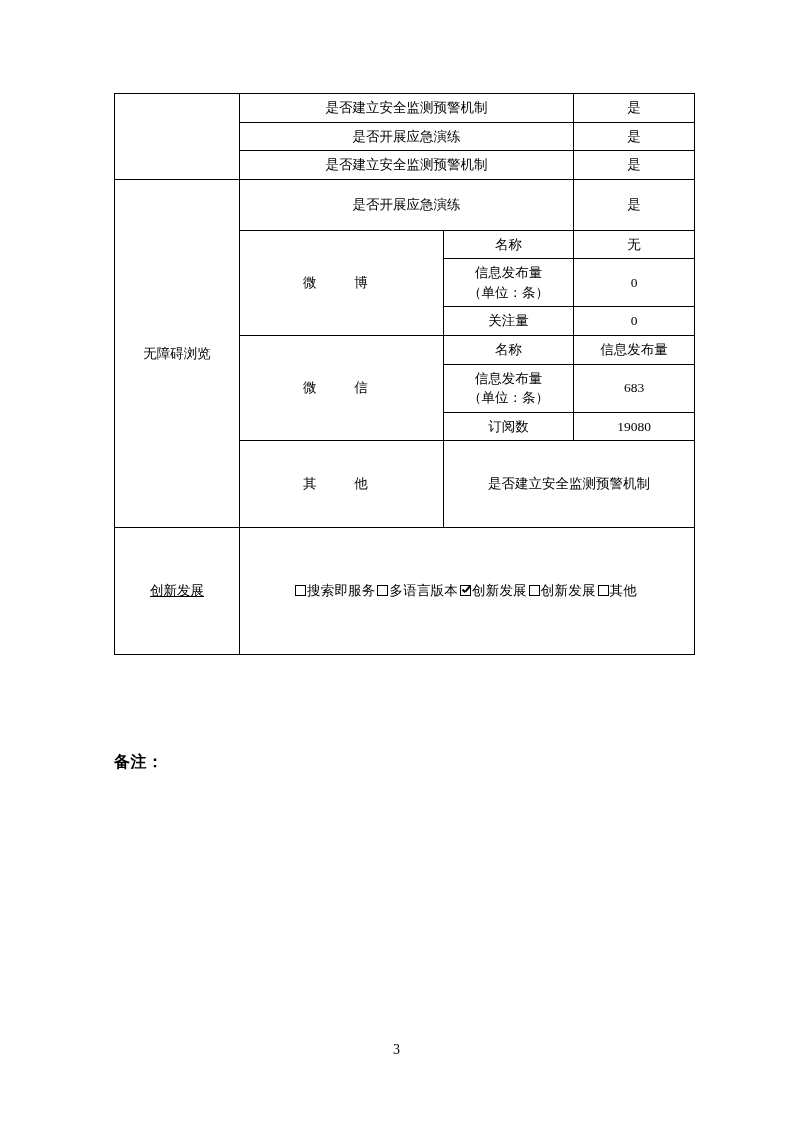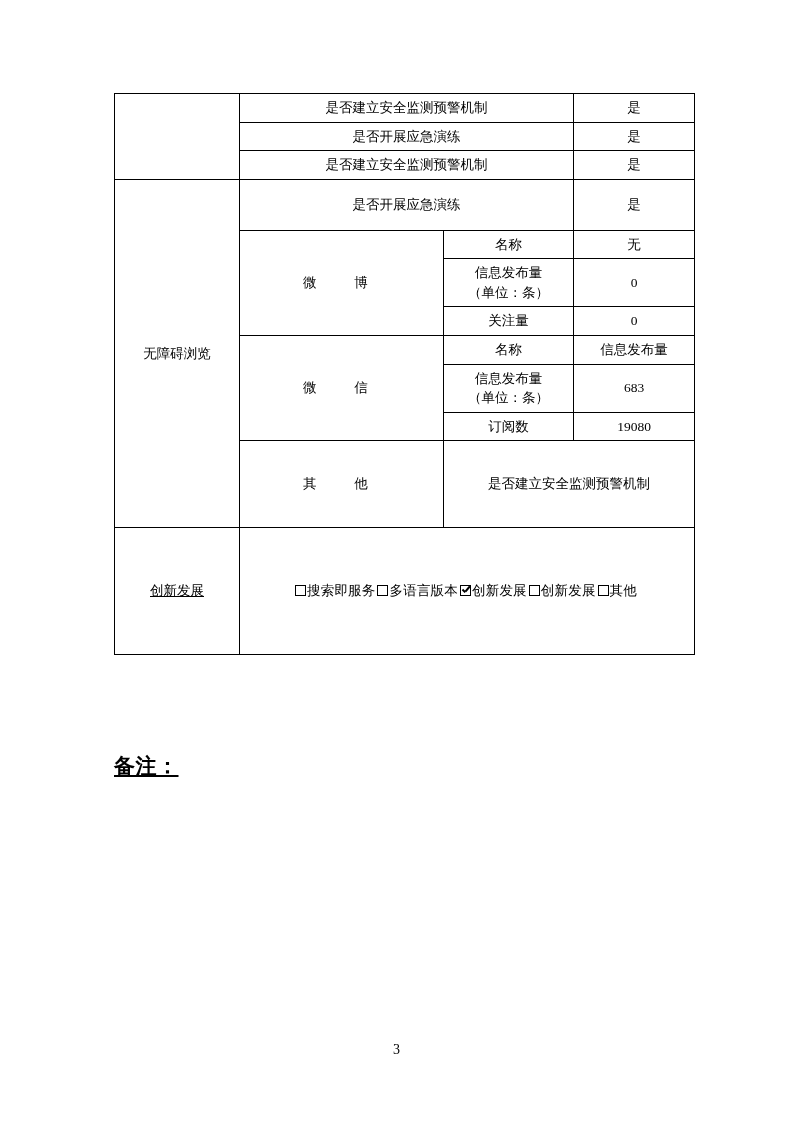--- a/index.html
+++ b/index.html
@@ -88,25 +88,24 @@
     transform: rotate(-50deg);
   }
   .cbx-group {
     margin-right: 2px;
     text-align: right;
   }
   .remark {
     position: absolute;
     left: 114px;
     top: 752px;
-    font-size: 21px;
+    font-size: 16px;
     font-weight: bold;
     font-family: "Liberation Serif", "DejaVu Serif", serif;
     letter-spacing: 0.5px;
-    text-decoration: underline;
   }
   .page-number {
     position: absolute;
     left: 0;
     top: 1042px;
     width: 793px;
     text-align: center;
     font-size: 14px;
     font-family: "Liberation Serif", "DejaVu Serif", serif;
   }

